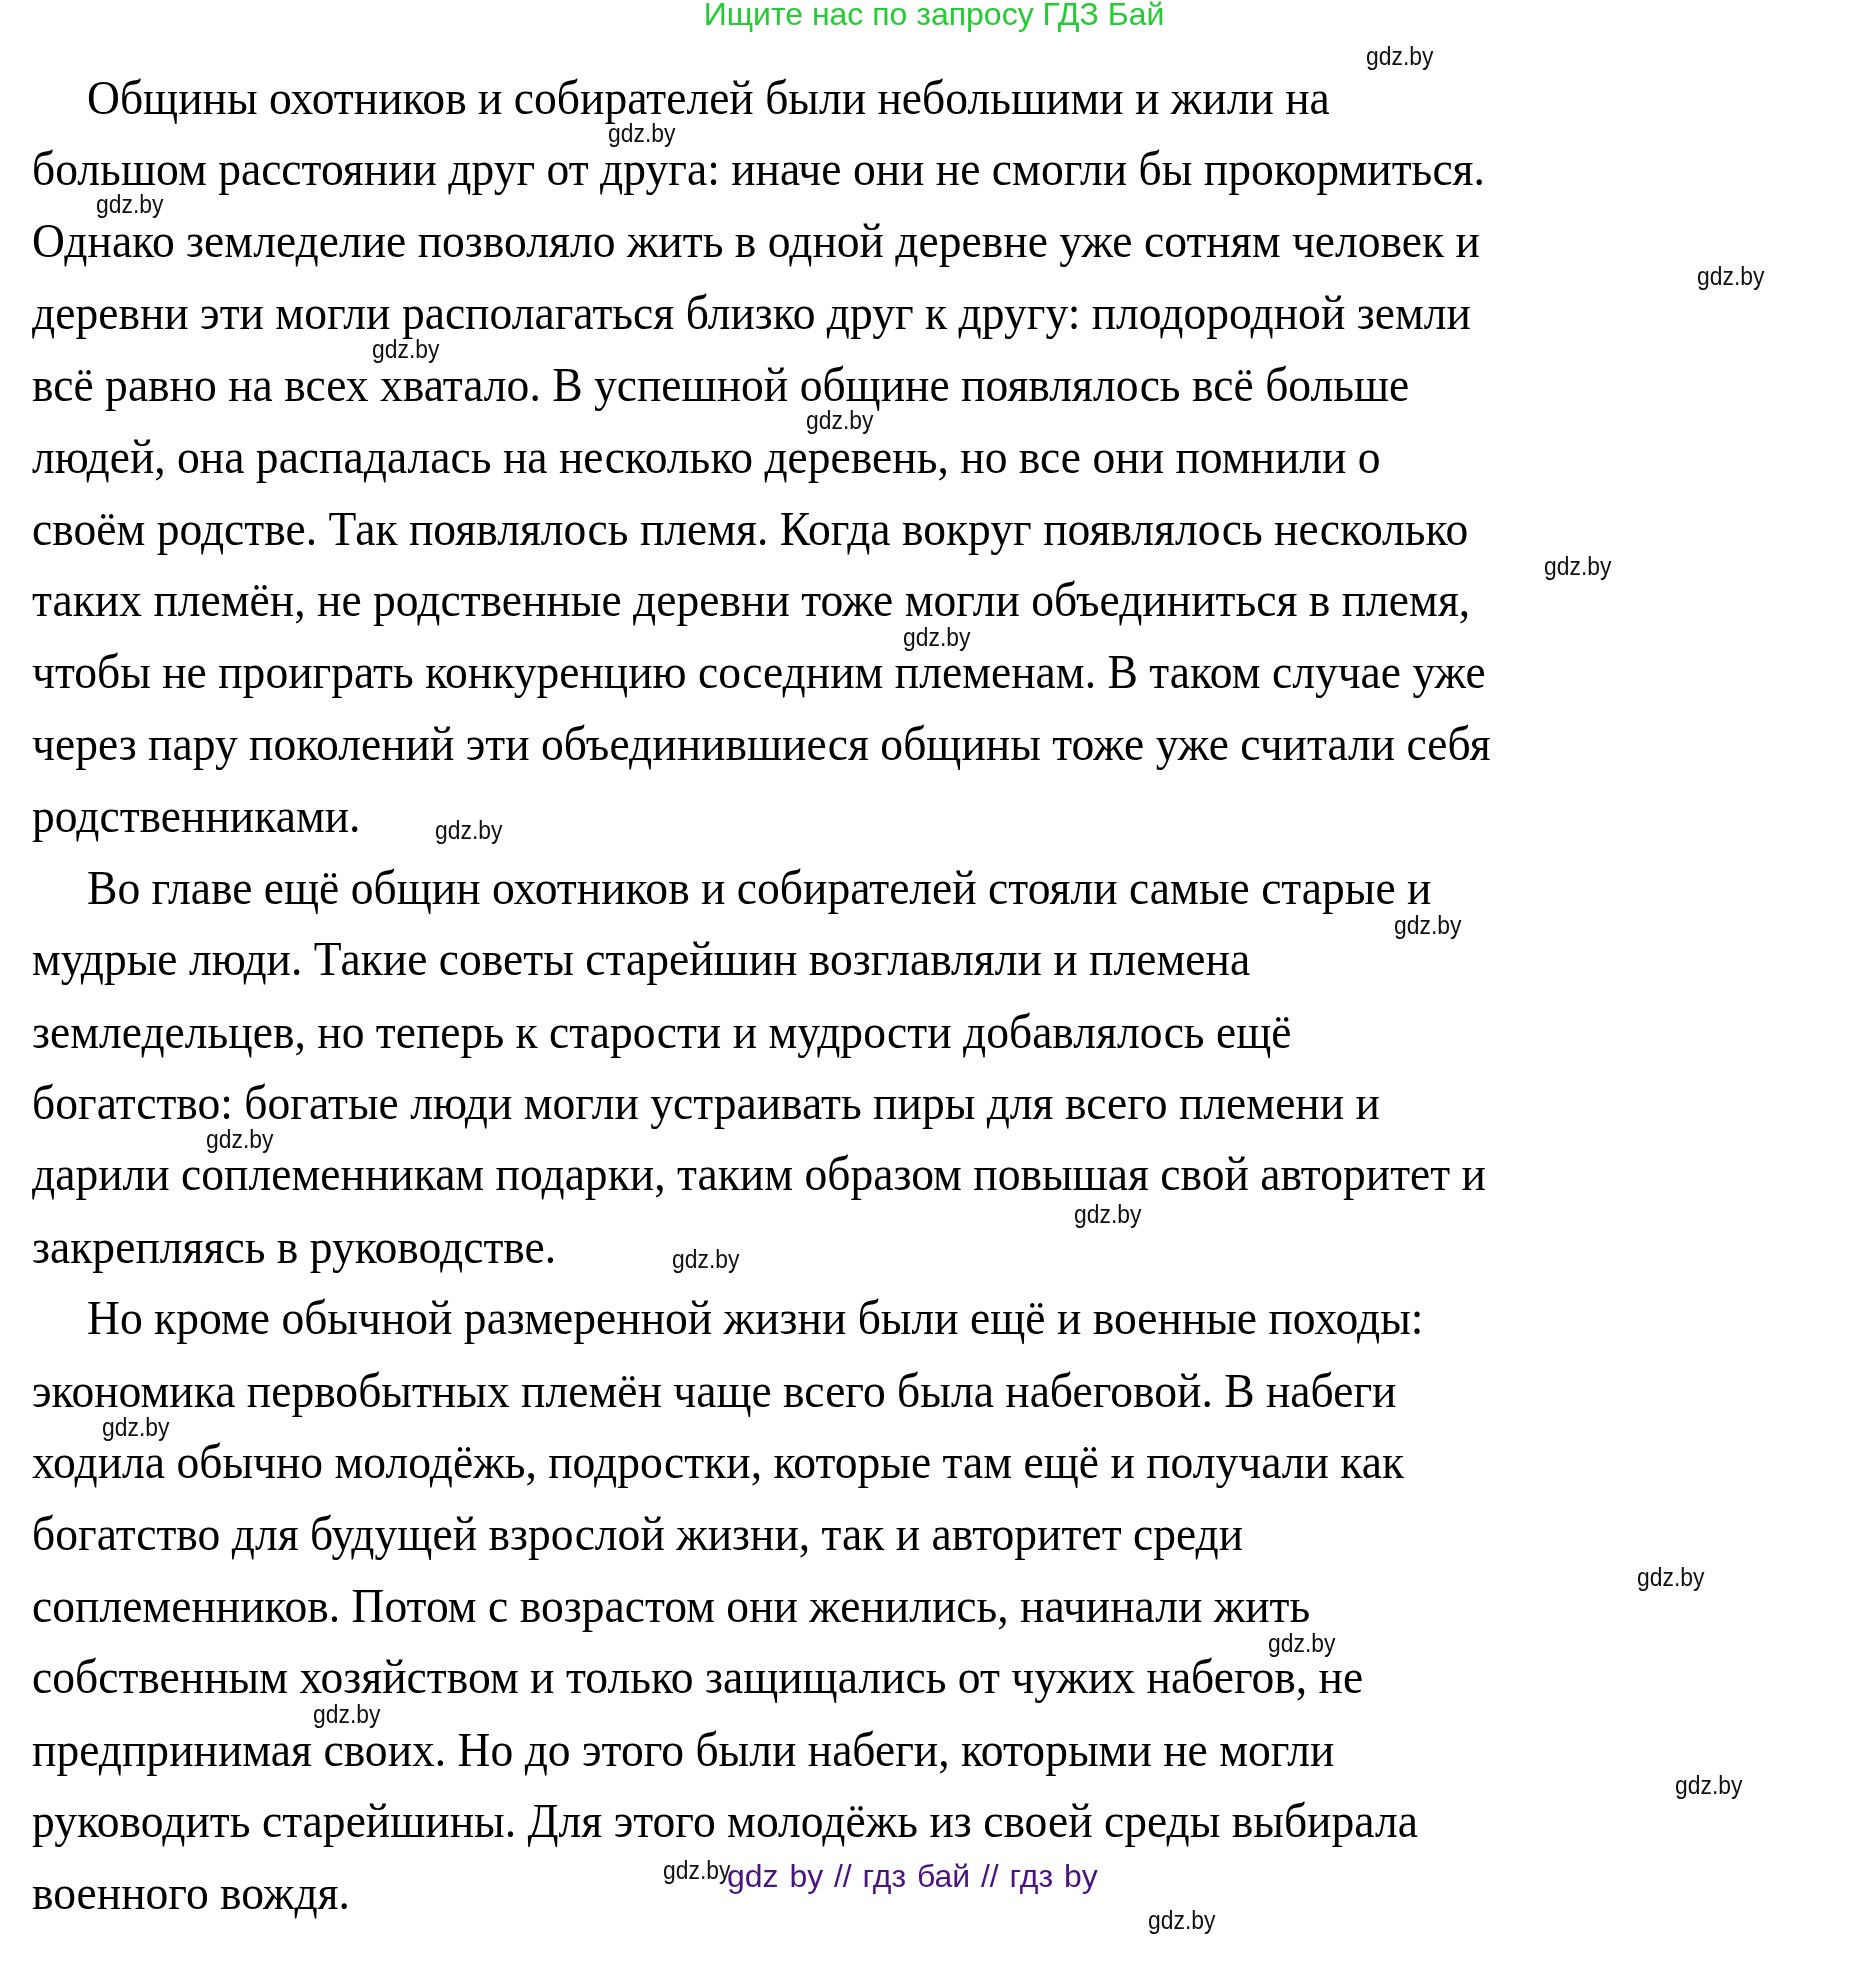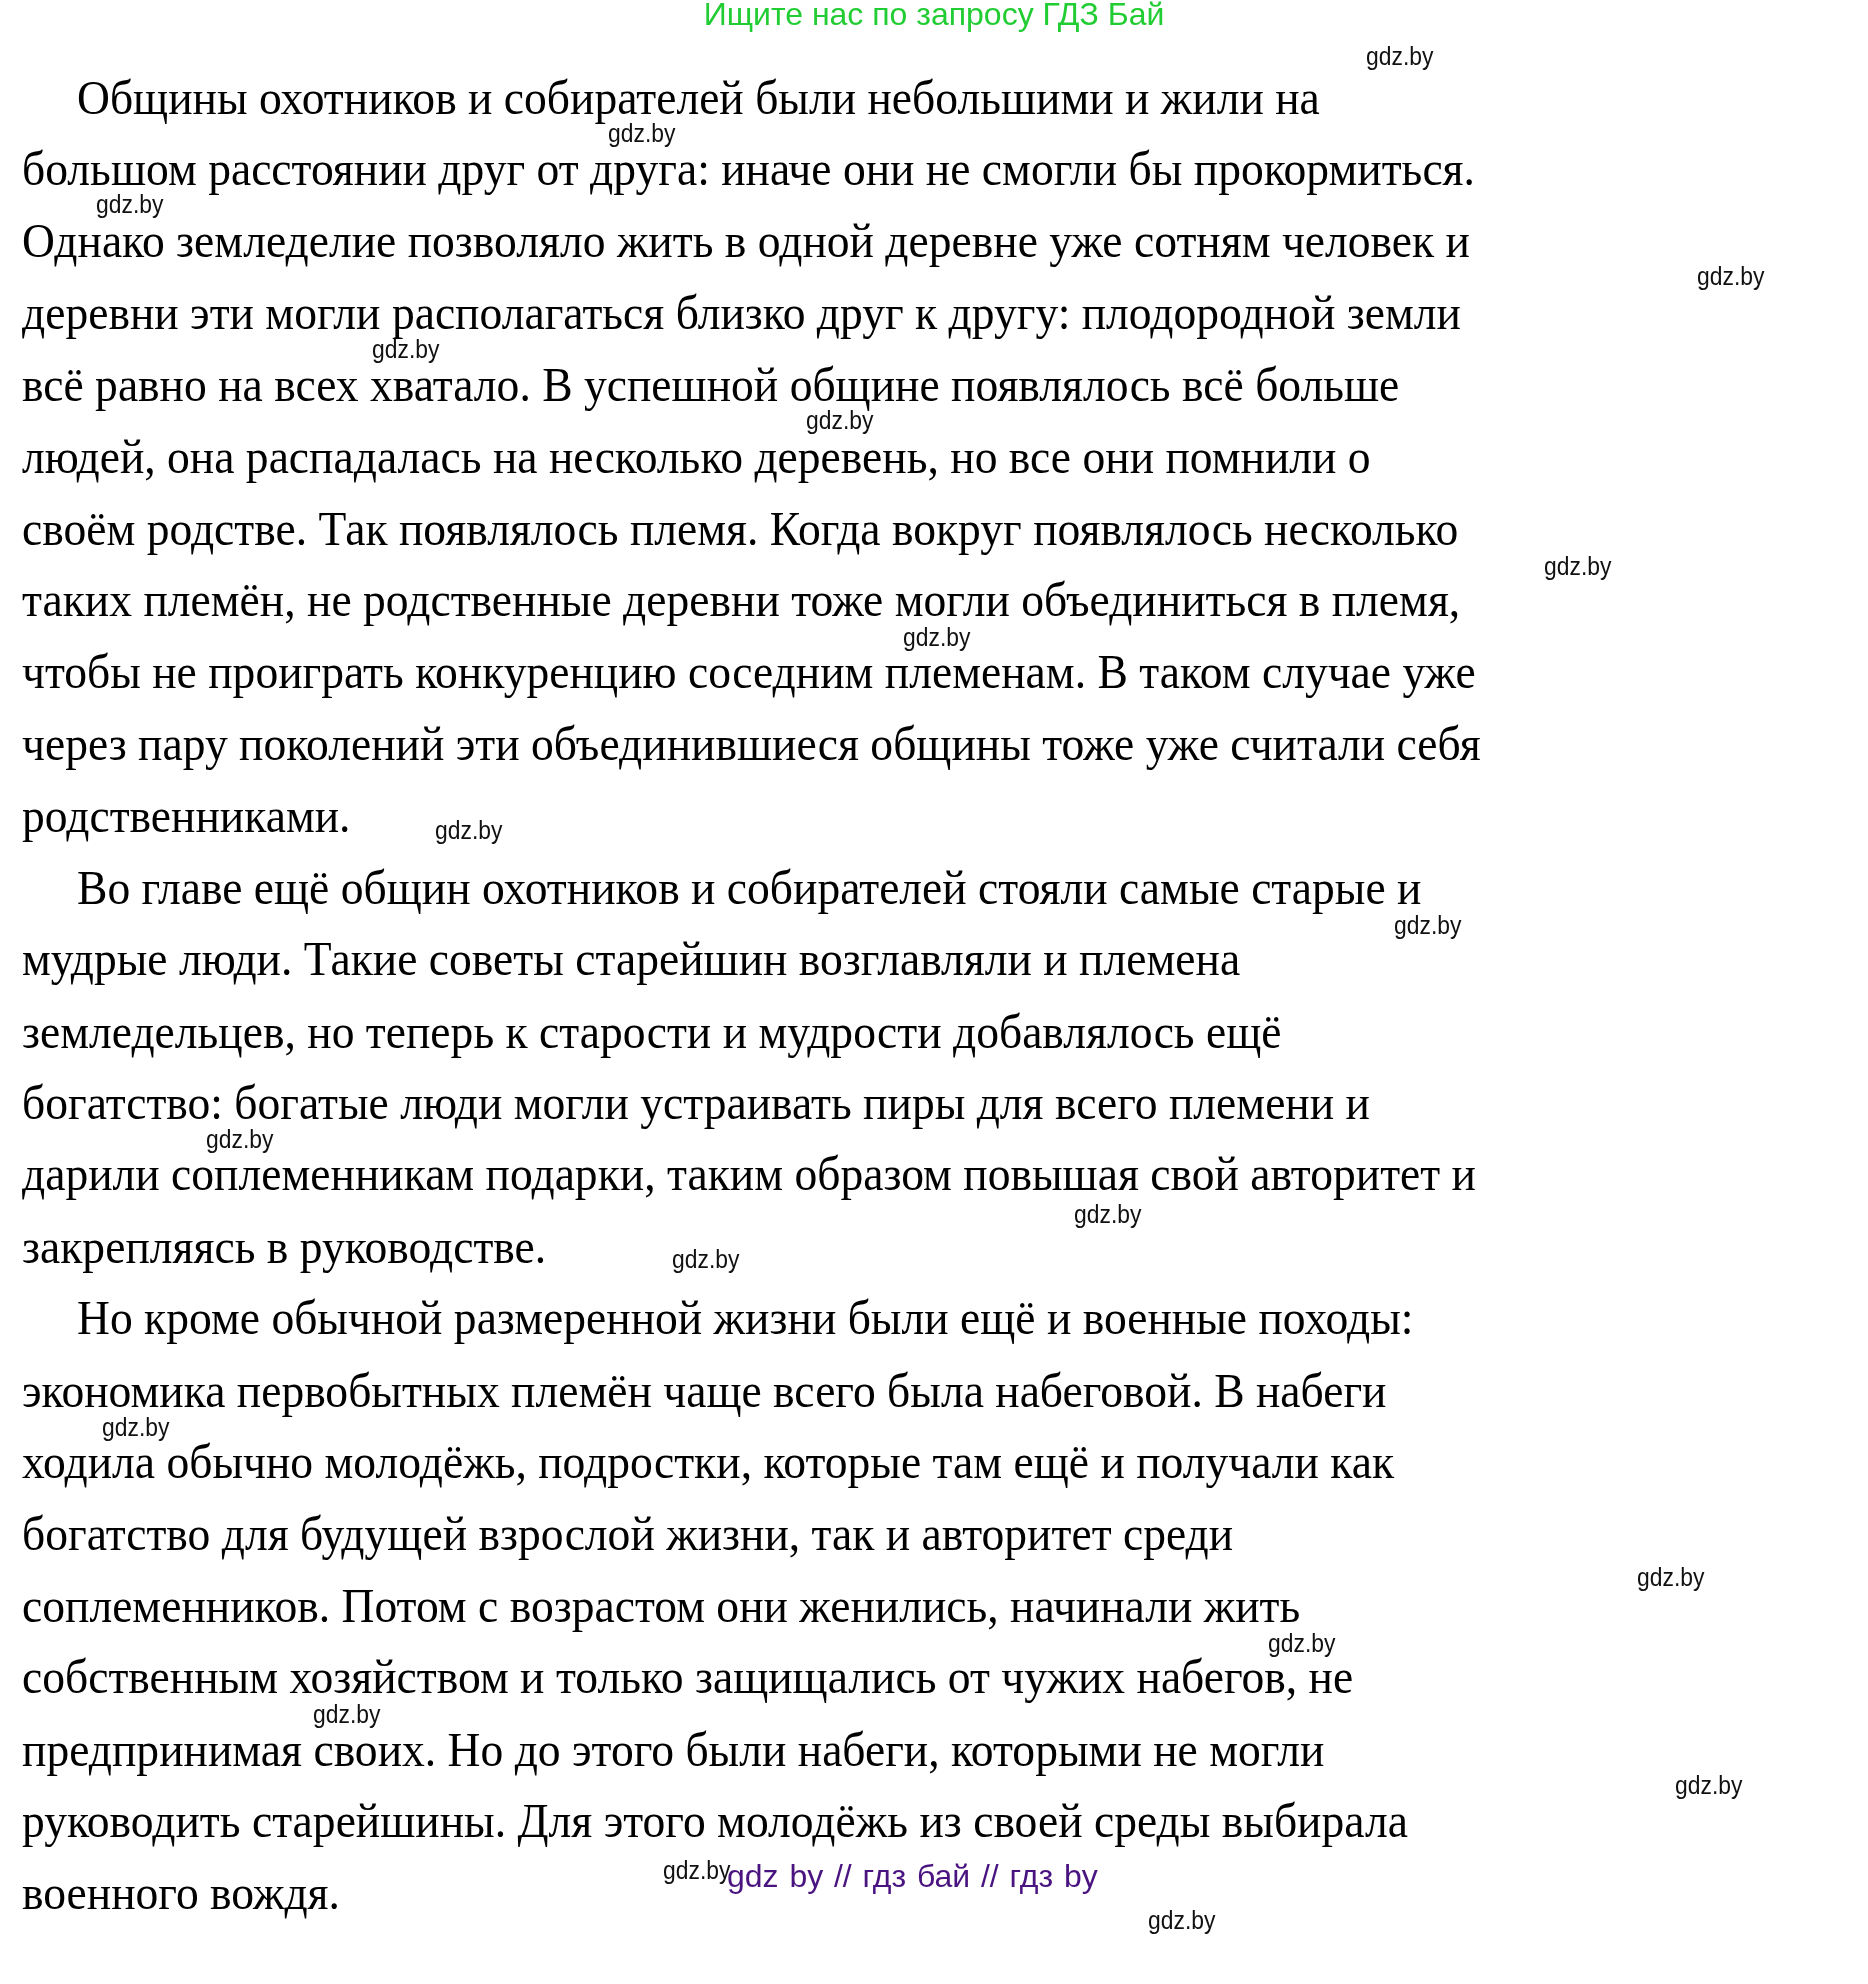--- a/index.html
+++ b/index.html
@@ -3,21 +3,21 @@
 <meta charset="utf-8">
 <style>
   html, body { margin: 0; padding: 0; background: #ffffff; }
   body { width: 1868px; height: 1984px; position: relative; overflow: hidden; }
   .header {
     position: absolute; left: 0; top: -3.7px; width: 1868px; text-align: center;
     font-family: "Liberation Sans", sans-serif; font-size: 32px; color: #22cc33;
     line-height: 37px; white-space: nowrap;
   }
   .page {
-    position: absolute; left: 22px; top: 0; width: 1799px; height: 1948px;
+    position: absolute; left: 32px; top: 0; width: 1799px; height: 1948px;
   }
   .line {
     position: absolute; left: 0; white-space: nowrap;
     font-family: "Liberation Serif", serif; font-size: 49px; color: #000;
     line-height: 56px; transform-origin: left top; transform: scaleX(0.93);
   }
   .line.indent { left: 55px; }
   .wm {
     position: absolute; white-space: nowrap;
     font-family: "Liberation Sans", sans-serif; font-size: 26px; color: #111;

